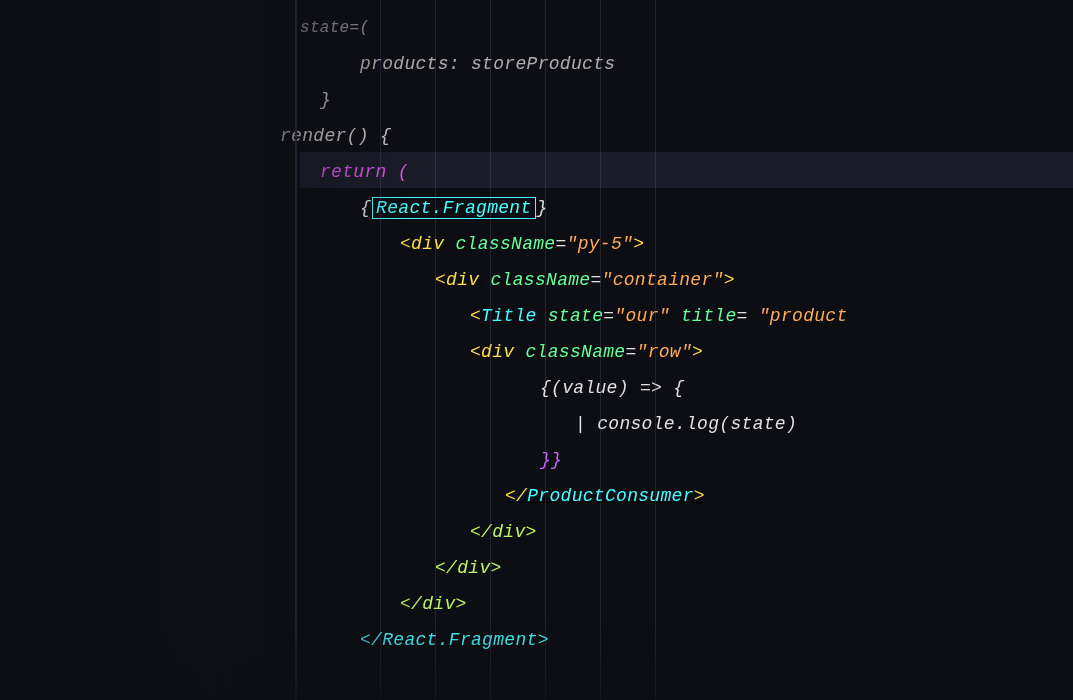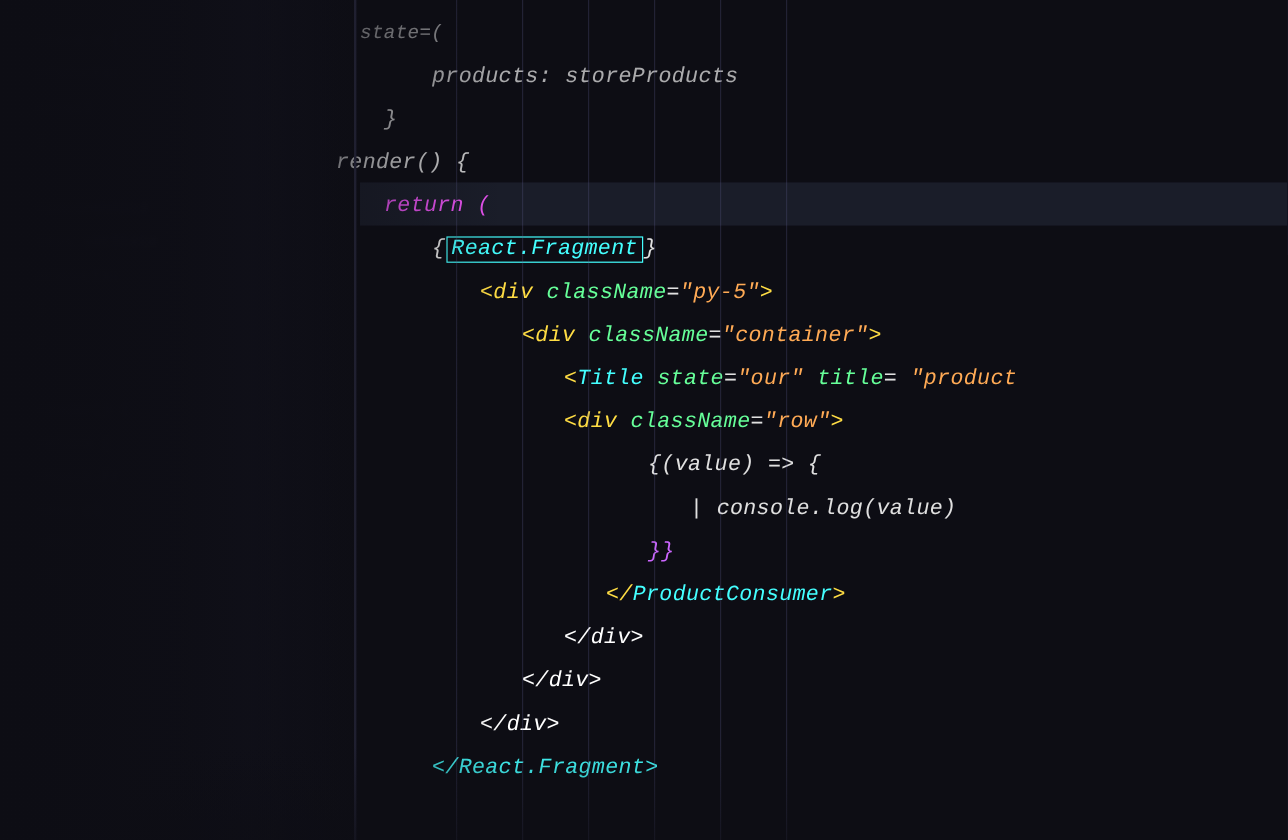--- a/index.html
+++ b/index.html
@@ -70,21 +70,21 @@
       position: absolute;
       top: 0;
       bottom: 0;
       width: 1px;
       background: rgba(100, 100, 150, 0.25);
     }
 
     
     .c-pink { color: #ff4dff; }
     .c-white { color: #e0e0e0; }
-    .c-yellow { color: #ffffff; }
+    .c-yellow { color: #bef264; }
     .c-purple { color: #cc66ff; }
 
     
     .line-highlight {
       position: absolute;
       left: 300px;
       right: 0;
       top: 152px;
       height: 36px;
       background: rgba(100, 120, 160, 0.15);
@@ -221,29 +221,29 @@
         <span style="color:#ffdd44;">&lt;div </span><span style="color:#66ff99;">className</span><span style="color:#e0e0e0;">=</span><span style="color:#ffaa55;">"row"</span><span style="color:#ffdd44;">&gt;</span>
       </span>
     </div>
 
 
     <div class="code-line">
       <span class="code-line-text c-white" style="margin-left:160px;text-align:right;">{(value) =&gt; {</span>
     </div>
 
     <div class="code-line">
-      <span class="code-line-text c-white" style="margin-left:195px;">| console.log(value)</span>
+      <span class="code-line-text c-white" style="margin-left:195px;">| console.log(state)</span>
     </div>
 
     <div class="code-line">
       <span class="code-line-text c-purple" style="margin-left:160px;">}}</span>
     </div>
 
     <div class="code-line">
-      <span class="code-line-text" style="margin-left:125px;">
+      <span class="code-line-text" style="margin-left:125px;text-decoration:underline;">
         <span style="color:#ffdd44;">&lt;/</span><span style="color:#44ffff;">ProductConsumer</span><span style="color:#ffdd44;">&gt;</span>
       </span>
     </div>
 
     <div class="code-line">
       <span class="code-line-text c-yellow" style="margin-left:90px;">&lt;/div&gt;</span>
     </div>
 
     <div class="code-line">
       <span class="code-line-text c-yellow" style="margin-left:55px;">&lt;/div&gt;</span>

